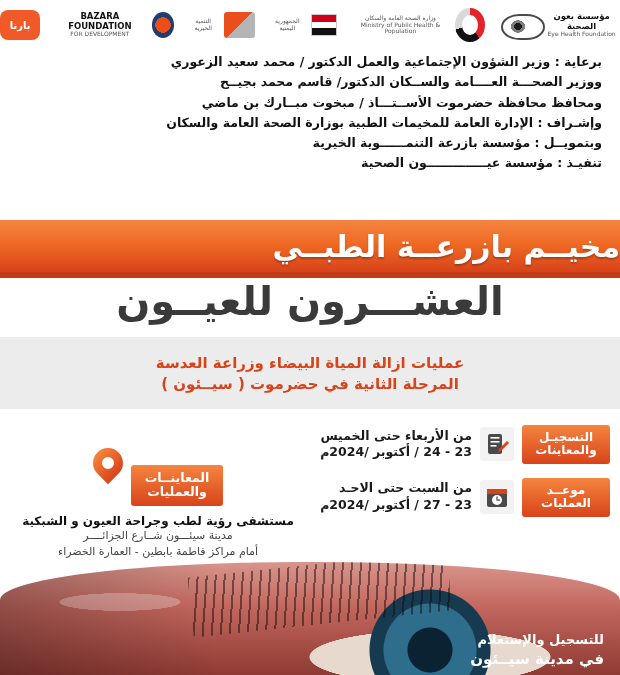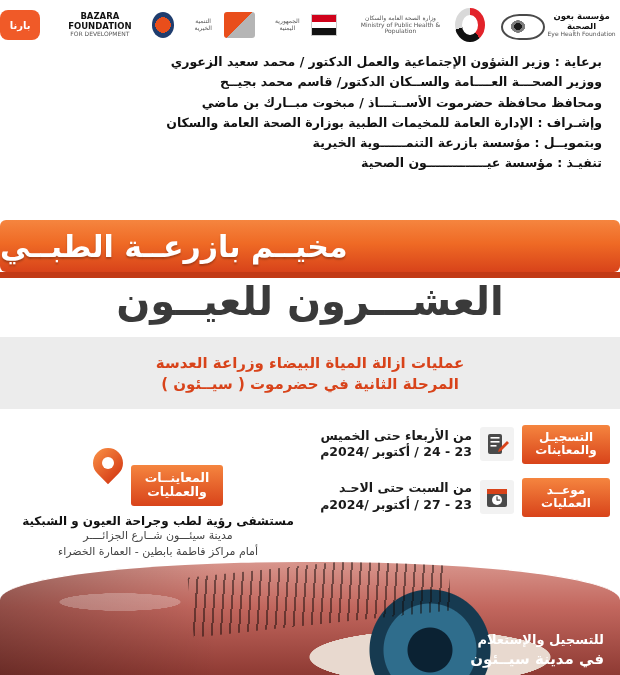--- a/index.html
+++ b/index.html
@@ -76,21 +76,21 @@
   .credit-line {
     font-size: 12.5px; font-weight: bold; line-height: 1.62;
     white-space: nowrap;
   }
   .credit-line.sparse { letter-spacing: 0.5px; }
 
   
   .band {
     position: absolute; top: 220px; left: 0; width: 620px; height: 52px;
     background: linear-gradient(180deg,#f5853f 0%, #ef6a25 45%, #d8431a 100%);
-    display: flex; align-items: center; justify-content: flex-end; border-radius: 6px;
+    display: flex; align-items: center; justify-content: flex-start;
   }
   .band:before {
     content: ""; position: absolute; left: 0; bottom: -6px; width: 620px; height: 6px;
     background: #c23a16;
   }
   .band-title {
     color: #ffffff; font-size: 30px; font-weight: bold;
     letter-spacing: 1px; text-shadow: 0 2px 2px rgba(0,0,0,.25);
   }
   .subtitle2 {

